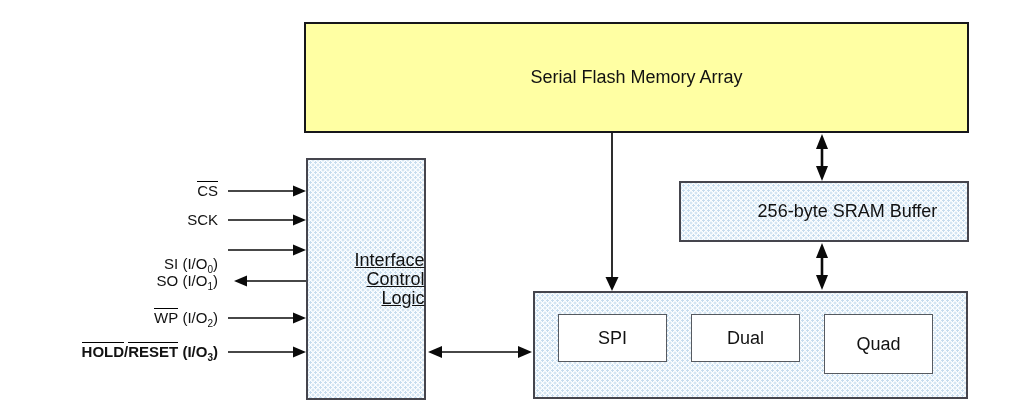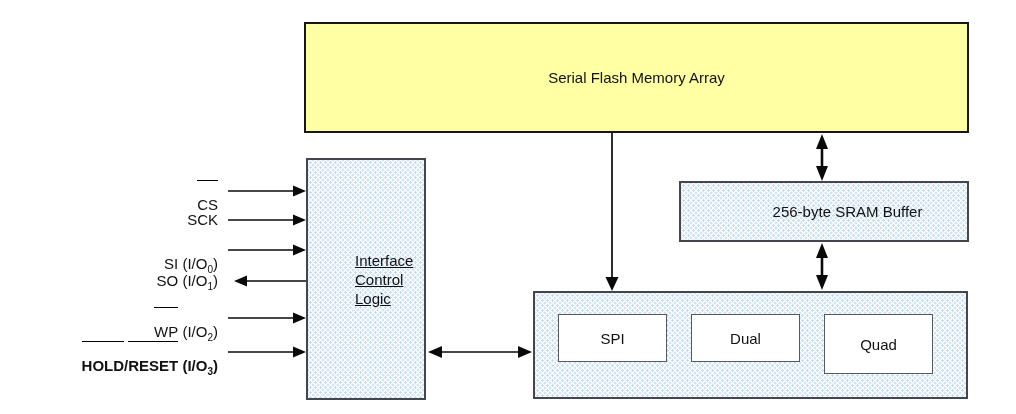--- a/index.html
+++ b/index.html
@@ -11,21 +11,21 @@
     color:#121212;
     overflow:hidden;
     --memory-fill:#ffffa3;
     --border-dark:#17171b;
     --border-gray:#45454d;
     --arrow:#0a0a0a;
   }
   .box{
     position:absolute;box-sizing:border-box;
     display:flex;align-items:center;justify-content:center;
-    text-align:left;font-size:15px;line-height:19px;
+    text-align:right;font-size:18px;line-height:19px;
   }
   .yellow{
     background:var(--memory-fill,#ffffa3);
     border:2px solid var(--border-dark,#17171b);
   }
   .dotted{
     background-color:#fcfeff;
     background-image:
       radial-gradient(#c6dcee 1px, rgba(0,0,0,0) 1.35px),
       radial-gradient(#c6dcee 1px, rgba(0,0,0,0) 1.35px);
@@ -48,21 +48,21 @@
   .main-line{stroke-width:1.7;}
   .bold-line{stroke-width:2.6;}
   #signal-labels{position:absolute;left:0;top:0;}
   .sig-row{
     position:absolute;left:0;width:218px;height:22px;line-height:22px;
     text-align:right;font-size:15px;white-space:nowrap;
   }
   .ol{
     display:inline-block;
     border-top:1.3px solid #000;
-    padding-top:16px;
+    padding-top:1px;
     line-height:1.05;
   }
   .sig-row sub{font-size:10px;line-height:0;}
 </style>
 </head>
 <body>
 
 <div id="canvas" style="--memory-fill: #ffffa3; --border-dark: #17171b; --border-gray: #45454d; --arrow: #0a0a0a;">
 
   <div class="box yellow" style="left:304px;top:22px;width:665px;height:111px;">

